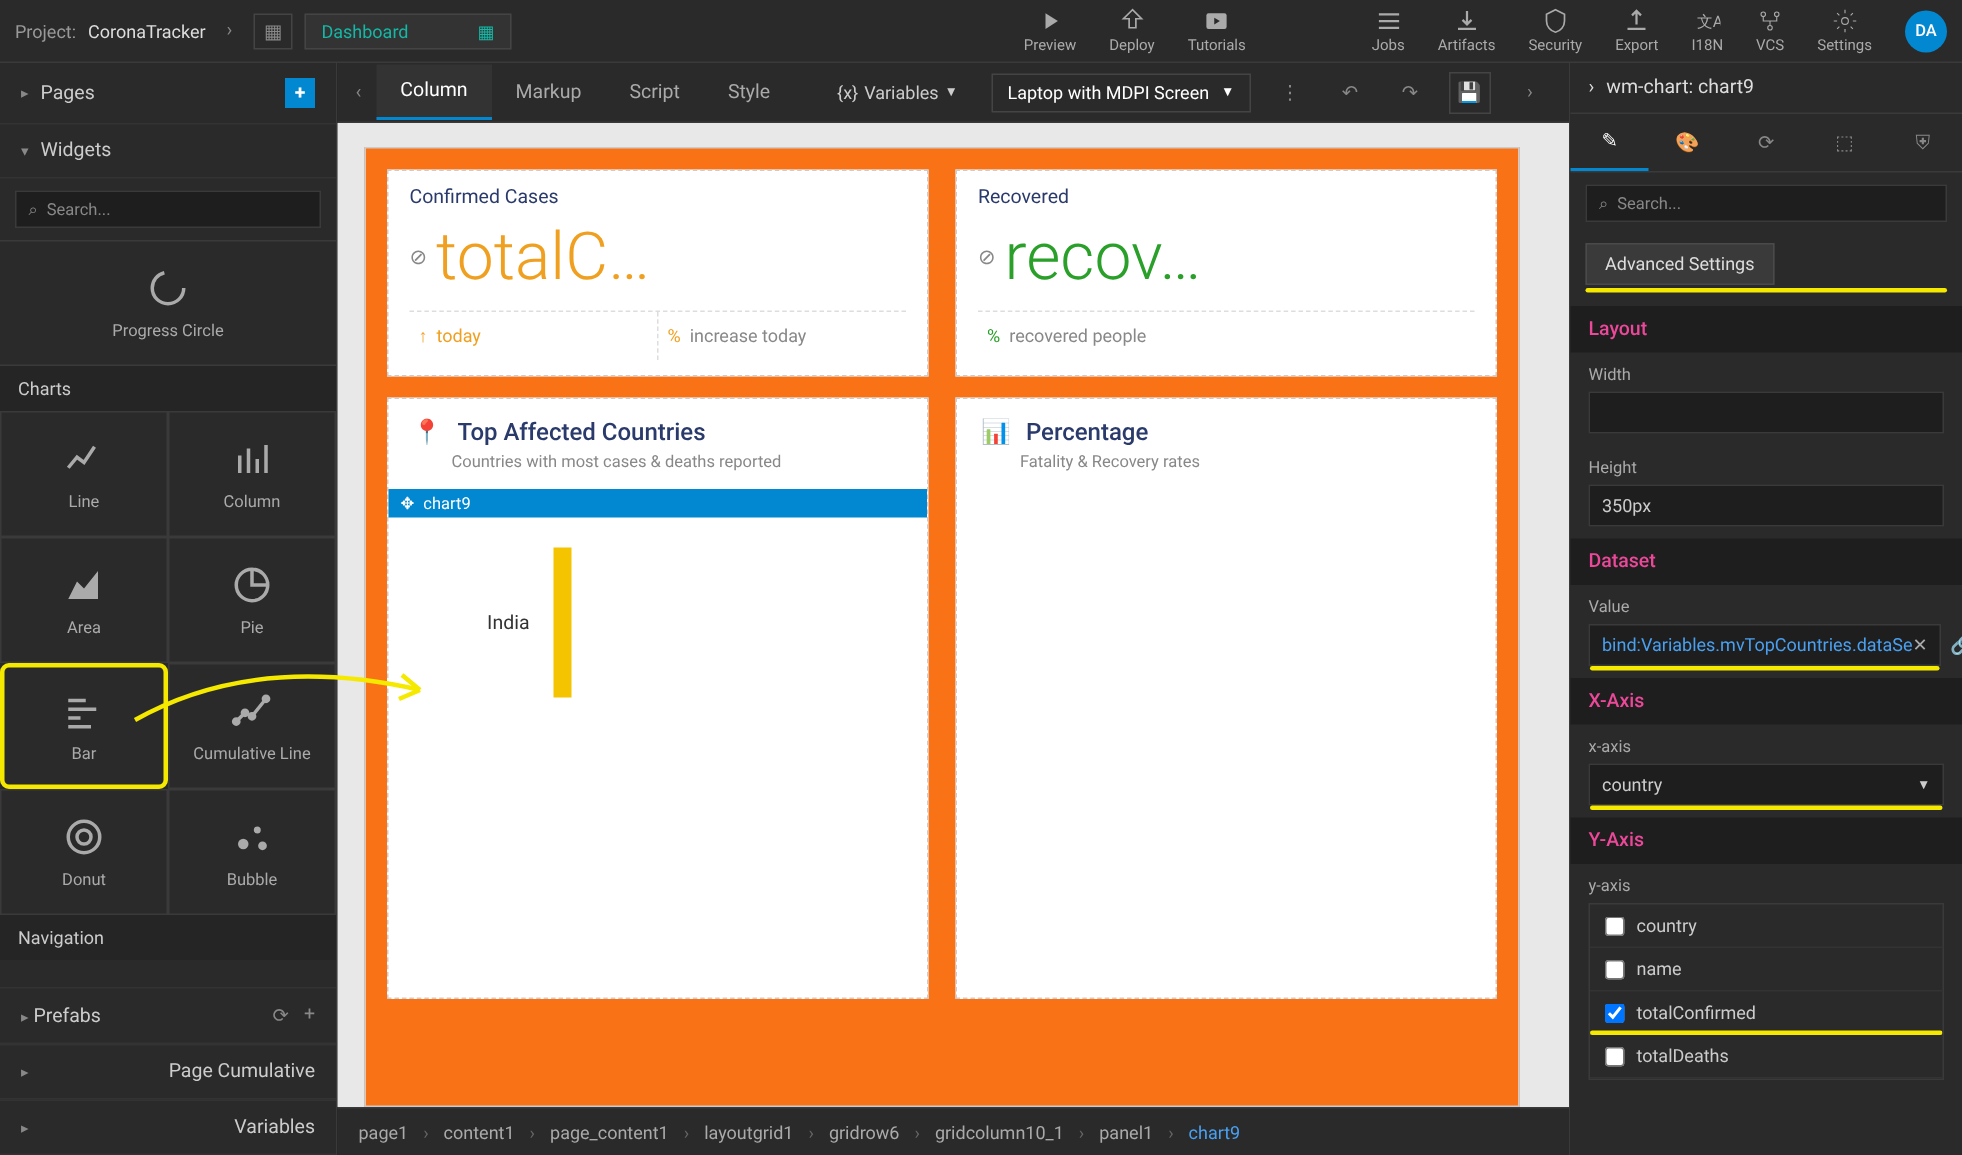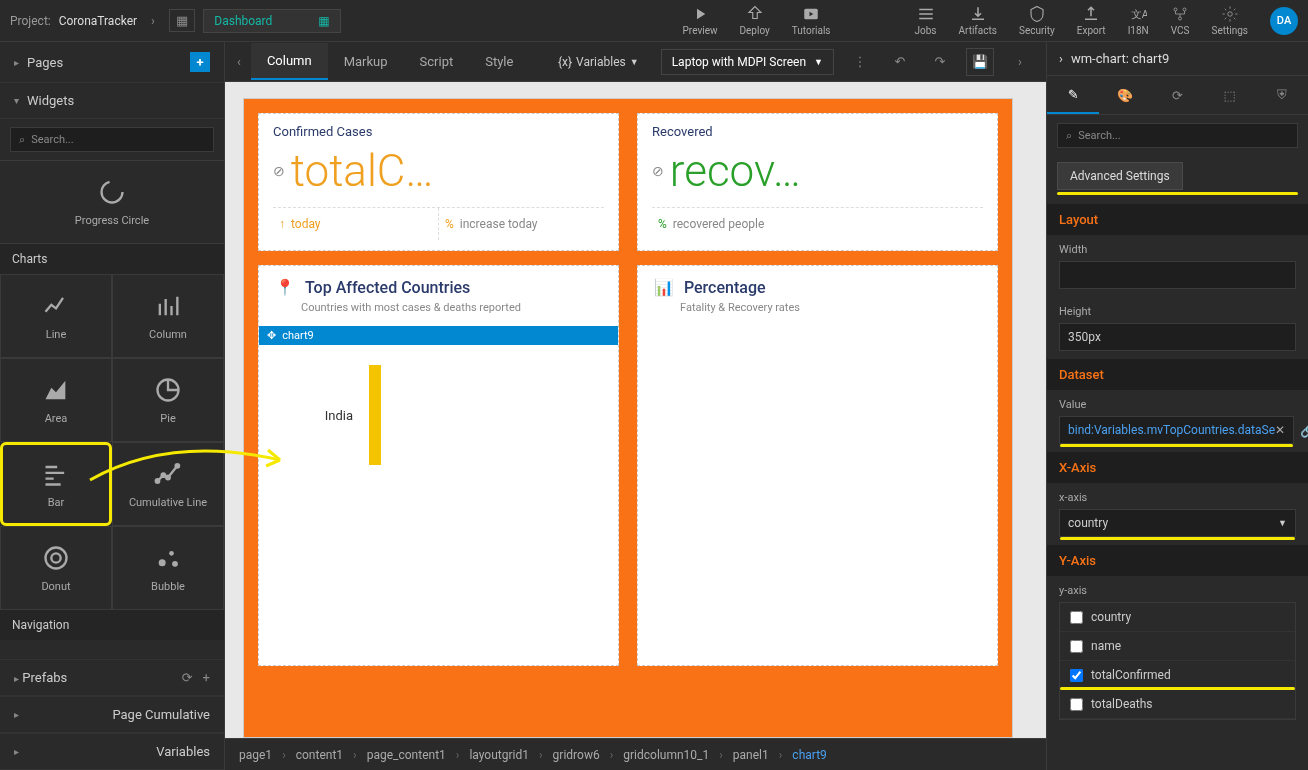--- a/index.html
+++ b/index.html
@@ -63,21 +63,21 @@
 .breadcrumb .sep { color:#666; margin:0 6px; }
 .breadcrumb .active { color:#4aa0f0; }
 .right-panel { width:262px; background:#2a2a2a; border-left:1px solid #3a3a3a; display:flex; flex-direction:column; overflow-y:auto; }
 .rp-header { padding:9px 12px; color:#ddd; font-size:13px; border-bottom:1px solid #3a3a3a; display:flex; align-items:center; gap:8px; }
 .rp-tabs { display:flex; border-bottom:1px solid #3a3a3a; }
 .rp-tab { flex:1; height:38px; display:flex; align-items:center; justify-content:center; cursor:pointer; color:#888; }
 .rp-tab.active { border-bottom:2px solid #0288d1; color:#fff; }
 .rp-search { margin:8px 10px; padding:5px 8px; background:#1e1e1e; border:1px solid #3a3a3a; display:flex; align-items:center; gap:6px; color:#888; font-size:11px; }
 .adv-btn { margin:6px 10px 10px; padding:6px 12px; background:#3a3a3a; border:1px solid #4a4a4a; color:#ddd; font-size:12px; display:inline-block; cursor:pointer; position:relative; }
 .yellow-underline { position:absolute; left:0; right:0; bottom:-5px; height:3px; background:#f5e900; border-radius:2px; }
-.rp-section { padding:8px 12px; background:#1e1e1e; color:#f97316; font-size:13px; font-weight:500; }
+.rp-section { padding:8px 12px; background:#1e1e1e; color:#ec4899; font-size:13px; font-weight:500; }
 .rp-field { padding:8px 12px; }
 .rp-label { color:#aaa; font-size:11px; margin-bottom:5px; }
 .rp-input { width:100%; background:#1e1e1e; border:1px solid #3a3a3a; color:#ccc; padding:6px 8px; font-size:12px; position:relative; }
 .rp-input.bind { color:#4aa0f0; display:flex; align-items:center; justify-content:space-between; }
 .rp-select { width:100%; background:#1e1e1e; border:1px solid #3a3a3a; color:#ccc; padding:6px 8px; font-size:12px; display:flex; justify-content:space-between; align-items:center; position:relative; }
 .rp-checklist { border:1px solid #3a3a3a; max-height:120px; overflow-y:auto; }
 .rp-check-item { padding:7px 10px; display:flex; align-items:center; gap:8px; color:#ccc; font-size:12px; border-bottom:1px solid #333; position:relative; }
 .rp-check-item input { width:13px; height:13px; }
 .arrow-annotation { position:absolute; left:80px; top:315px; pointer-events:none; z-index:50; }
 </style>

